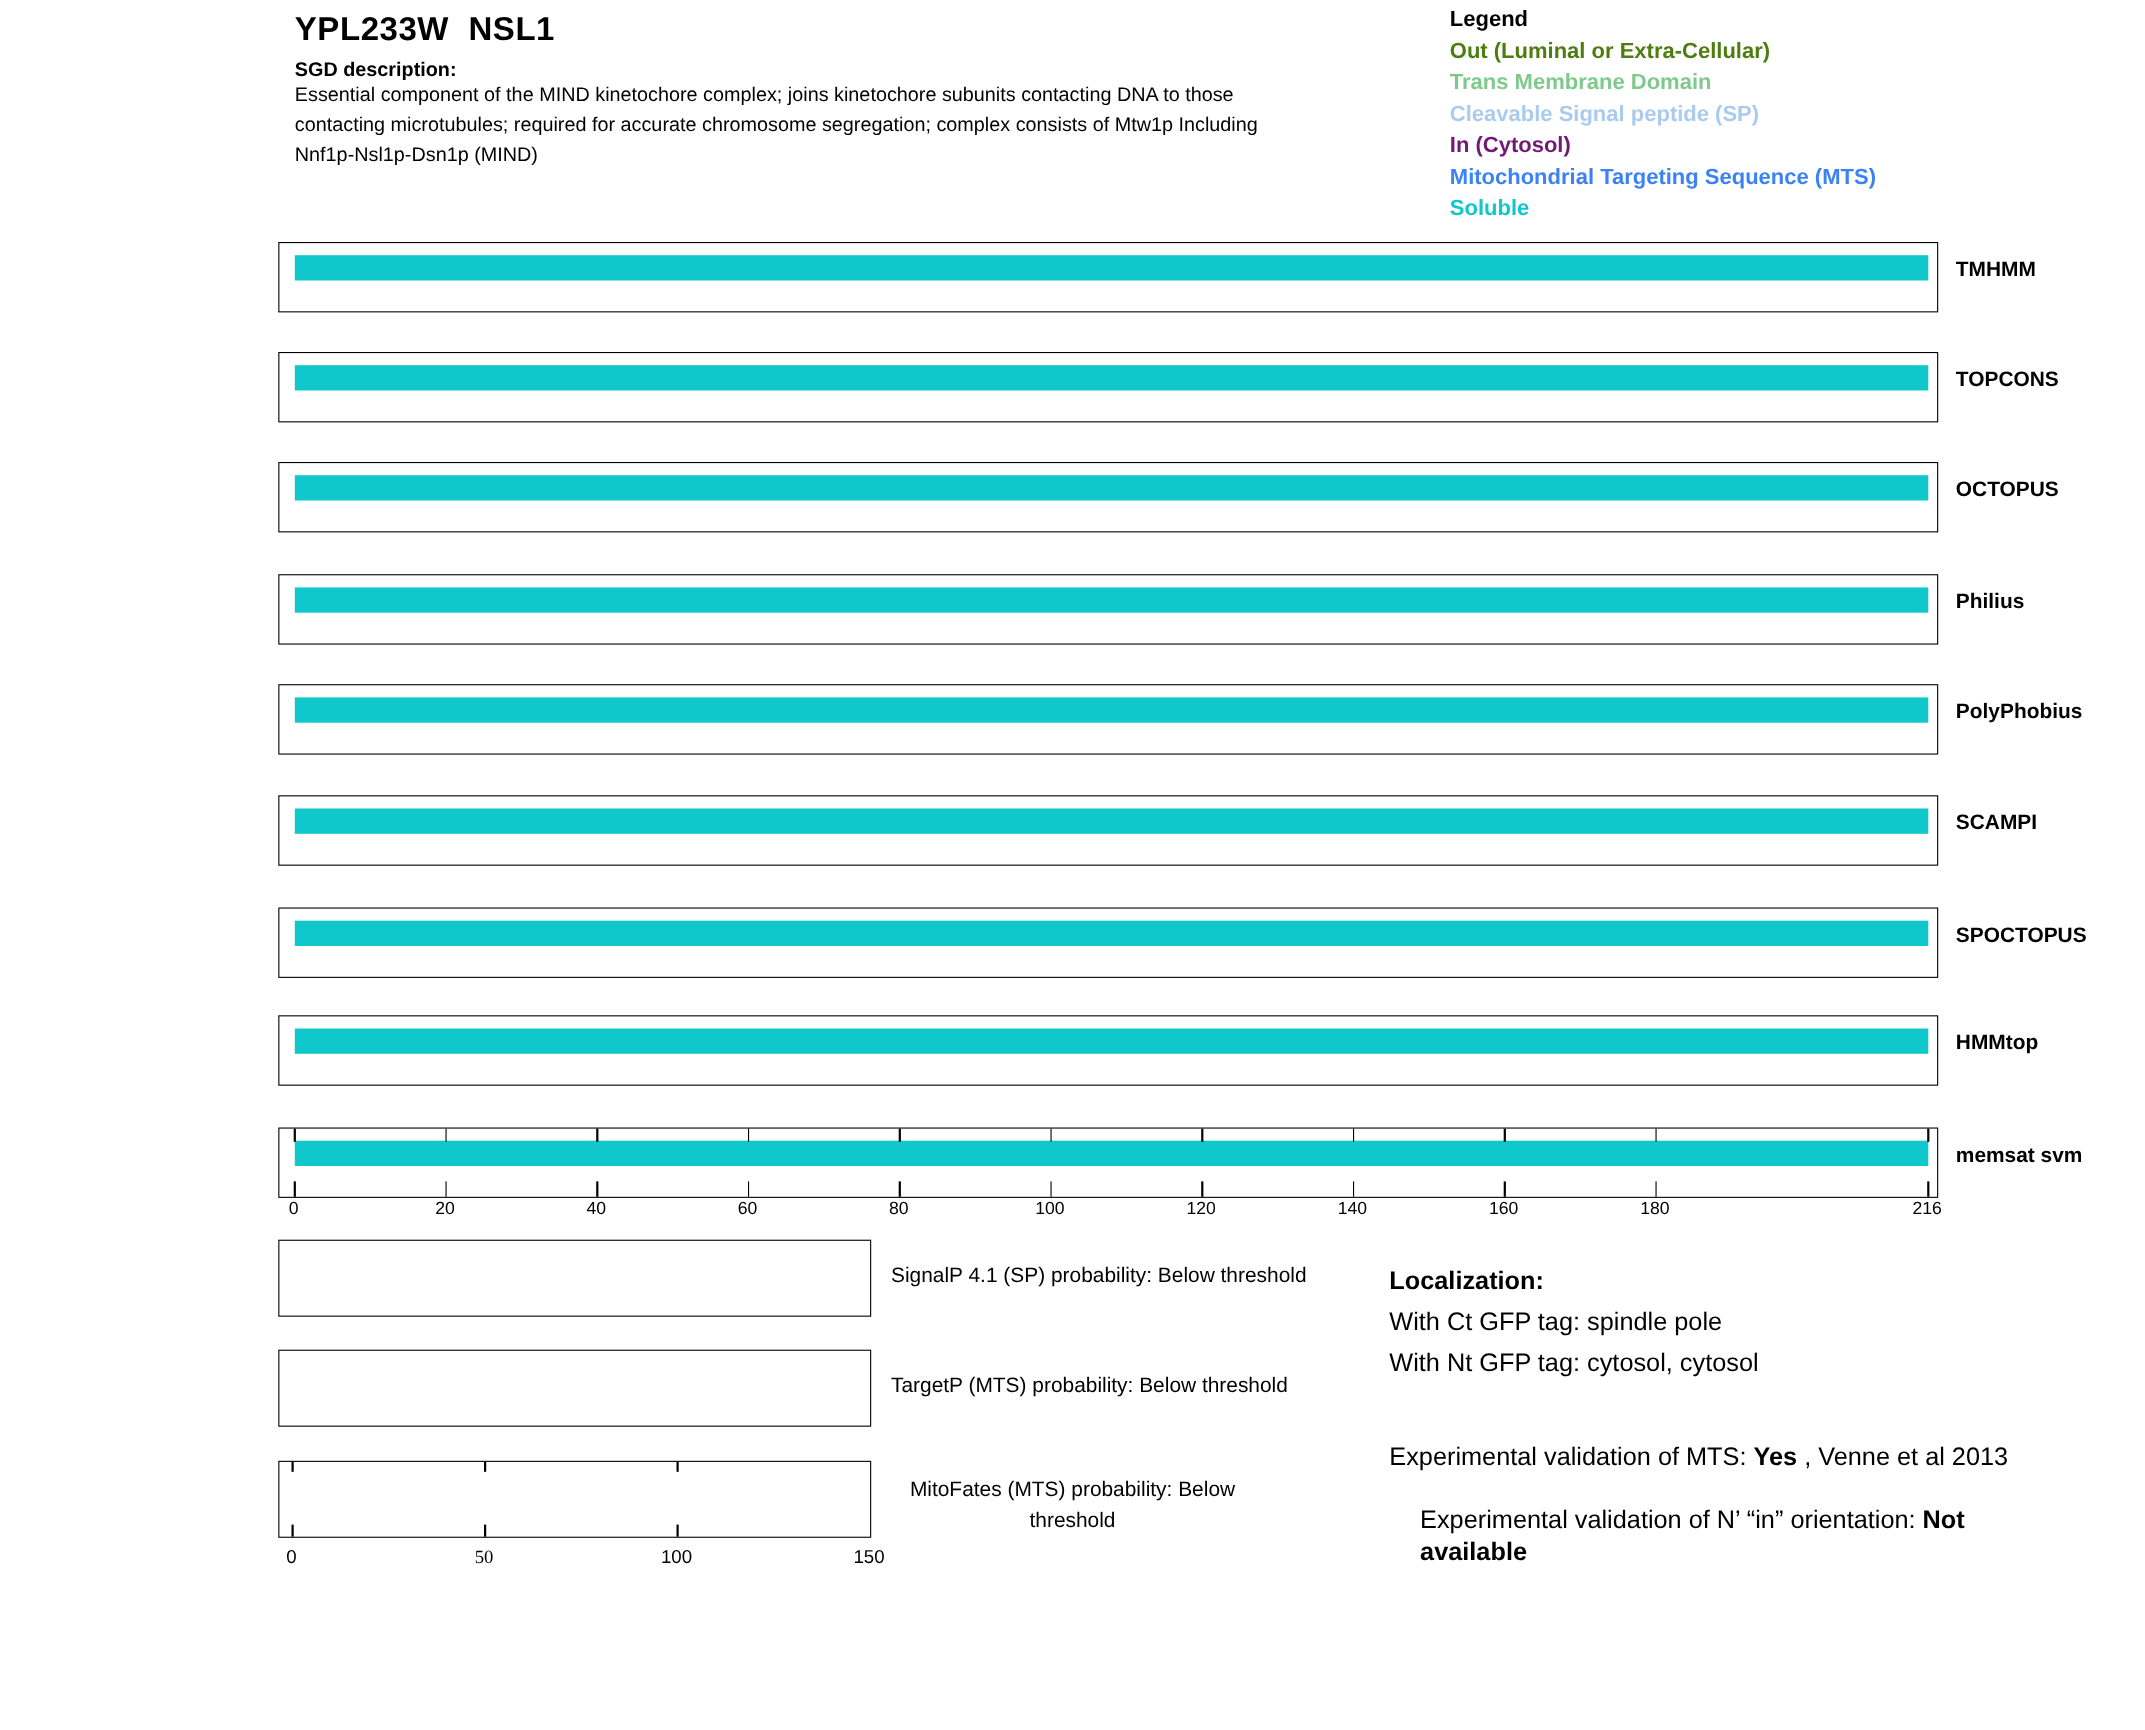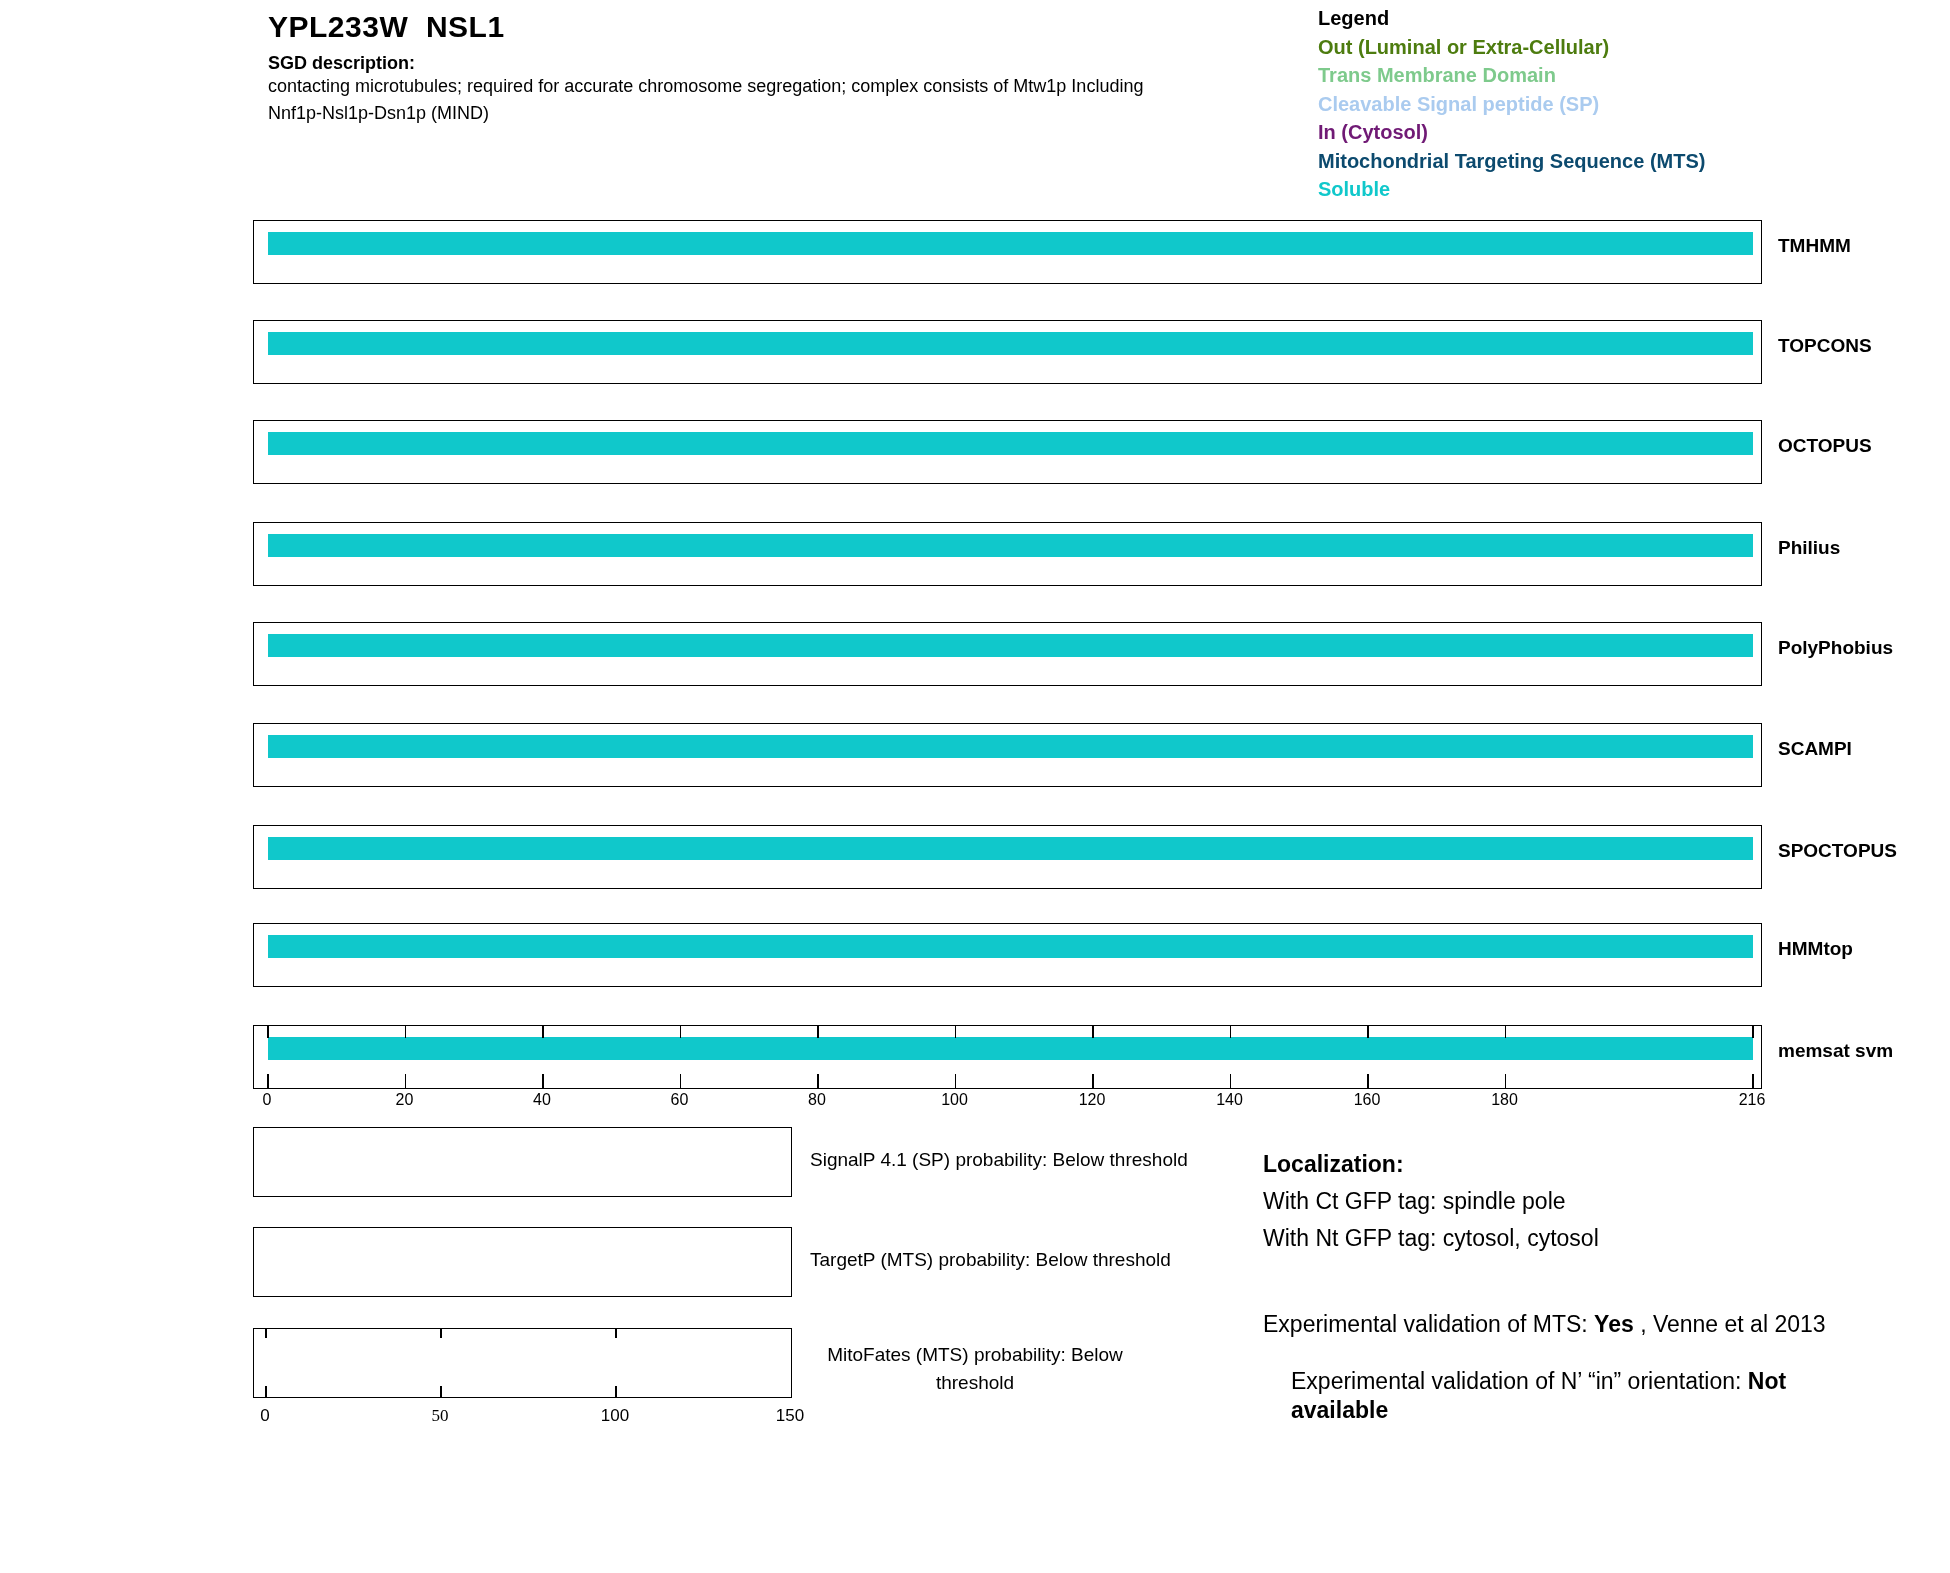--- a/index.html
+++ b/index.html
@@ -32,31 +32,32 @@
   .mf-axis-label{position:absolute;transform:translateX(-50%);font-size:17px;line-height:20px;}
 </style>
 </head>
 <body>
 
 <div id="page">
 
   <div class="abs title" style="left:268px;top:10px;">YPL233W  NSL1</div>
   <div class="abs sgd-heading" style="left:268px;top:53px;">SGD description:</div>
   <div class="abs" style="left:268px;top:73px;">
+    <div class="desc-line">Essential component of the MIND kinetochore complex; joins kinetochore subunits contacting DNA to those</div>
     <div class="desc-line">contacting microtubules; required for accurate chromosome segregation; complex consists of Mtw1p Including</div>
     <div class="desc-line">Nnf1p-Nsl1p-Dsn1p (MIND)</div>
   </div>
 
   <div class="abs legend" style="left:1318px;top:4px;">
     <div class="legend-title">Legend</div>
     <div class="legend-item" style="color: #4d7c0f;">Out (Luminal or Extra-Cellular)</div>
     <div class="legend-item" style="color: rgb(126, 202, 140);">Trans Membrane Domain</div>
     <div class="legend-item" style="color: rgb(170, 203, 239);">Cleavable Signal peptide (SP)</div>
     <div class="legend-item" style="color: #701a75;">In (Cytosol)</div>
-    <div class="legend-item" style="color: #0c4a6e;">Mitochondrial Targeting Sequence (MTS)</div>
+    <div class="legend-item" style="color: #3b82f6;">Mitochondrial Targeting Sequence (MTS)</div>
     <div class="legend-item" style="color: rgb(16, 200, 203);">Soluble</div>
   </div>
 
   <div class="track-box" style="top:220px;">
     <div class="bar" style="background: rgb(16, 200, 203);"></div>
     </div>
   <div class="track-label" style="top:235px;">TMHMM</div>
 
   <div class="track-box" style="top:320px;">
     <div class="bar" style="background: rgb(16, 200, 203);"></div>

